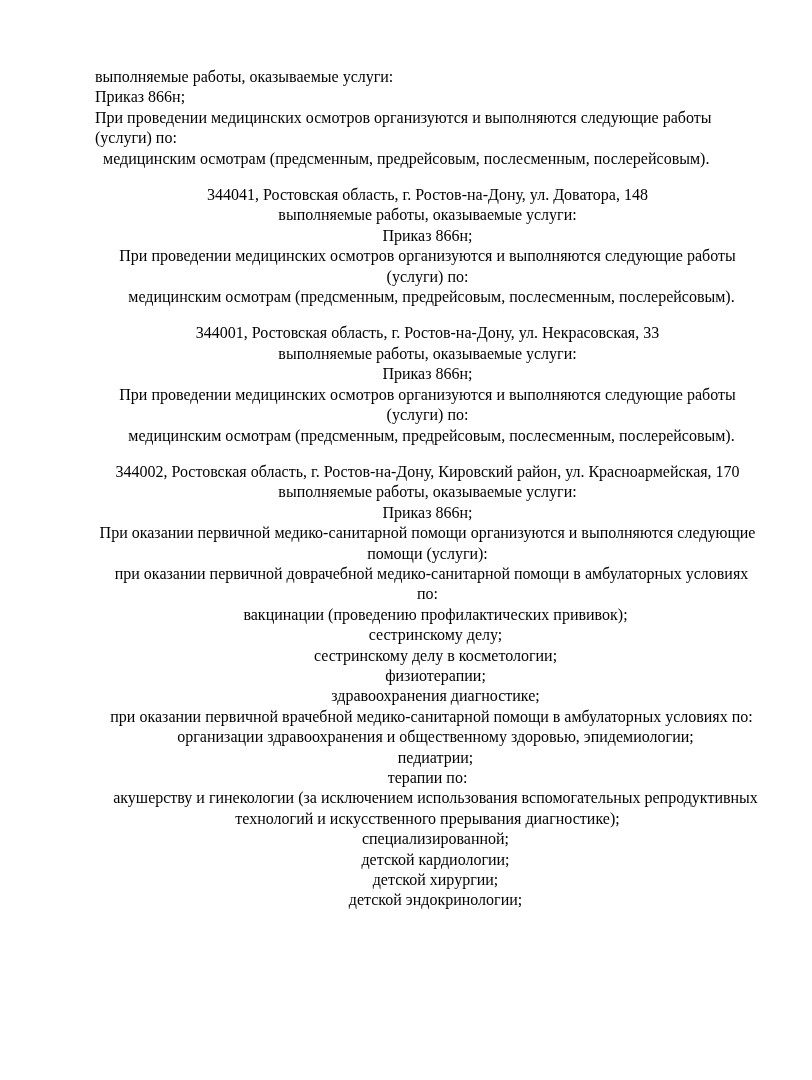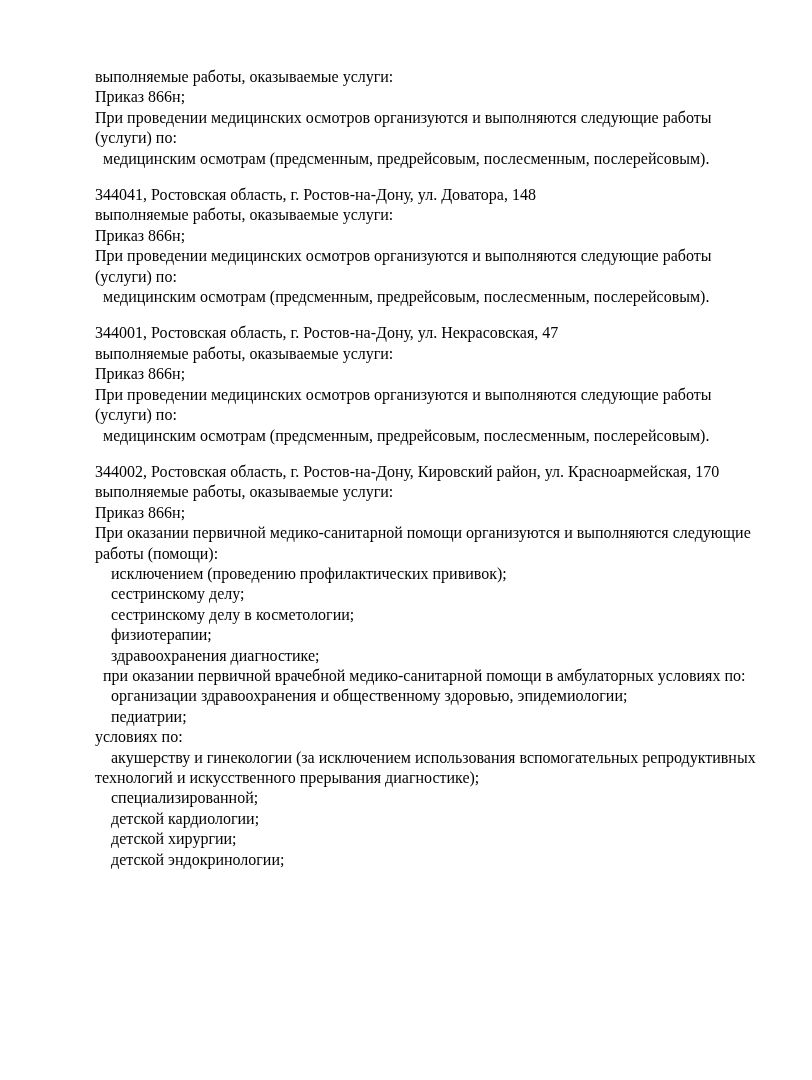--- a/index.html
+++ b/index.html
@@ -18,21 +18,21 @@
   }
   .doc {
     position: absolute;
     left: 95px;
     top: 67px;
     width: 665px;
     color: #000000;
     font-size: 16px;
     line-height: 20.4px;
   }
-  .block + .block { margin-top: 16px; }
+  .block + .block { margin-top: 16px; text-align: center; }
   .line { white-space: pre; }
 </style>
 </head>
 <body>
 
 <div class="page">
   <div class="doc">
 
     <section class="block">
       <div class="line">выполняемые работы, оказываемые услуги:</div>
@@ -45,43 +45,45 @@
     <section class="block">
       <div class="line">344041, Ростовская область, г. Ростов-на-Дону, ул. Доватора, 148</div>
       <div class="line">выполняемые работы, оказываемые услуги:</div>
       <div class="line">Приказ 866н;</div>
       <div class="line">При проведении медицинских осмотров организуются и выполняются следующие работы</div>
       <div class="line">(услуги) по:</div>
       <div class="line">  медицинским осмотрам (предсменным, предрейсовым, послесменным, послерейсовым).</div>
     </section>
 
     <section class="block">
-      <div class="line">344001, Ростовская область, г. Ростов-на-Дону, ул. Некрасовская, 47</div>
+      <div class="line">344001, Ростовская область, г. Ростов-на-Дону, ул. Некрасовская, 33</div>
       <div class="line">выполняемые работы, оказываемые услуги:</div>
       <div class="line">Приказ 866н;</div>
       <div class="line">При проведении медицинских осмотров организуются и выполняются следующие работы</div>
       <div class="line">(услуги) по:</div>
       <div class="line">  медицинским осмотрам (предсменным, предрейсовым, послесменным, послерейсовым).</div>
     </section>
 
     <section class="block">
       <div class="line">344002, Ростовская область, г. Ростов-на-Дону, Кировский район, ул. Красноармейская, 170</div>
       <div class="line">выполняемые работы, оказываемые услуги:</div>
       <div class="line">Приказ 866н;</div>
       <div class="line">При оказании первичной медико-санитарной помощи организуются и выполняются следующие</div>
-      <div class="line">работы (помощи):</div>
-      <div class="line">    исключением (проведению профилактических прививок);</div>
+      <div class="line">помощи (услуги):</div>
+      <div class="line">  при оказании первичной доврачебной медико-санитарной помощи в амбулаторных условиях</div>
+      <div class="line">по:</div>
+      <div class="line">    вакцинации (проведению профилактических прививок);</div>
       <div class="line">    сестринскому делу;</div>
       <div class="line">    сестринскому делу в косметологии;</div>
       <div class="line">    физиотерапии;</div>
       <div class="line">    здравоохранения диагностике;</div>
       <div class="line">  при оказании первичной врачебной медико-санитарной помощи в амбулаторных условиях по:</div>
       <div class="line">    организации здравоохранения и общественному здоровью, эпидемиологии;</div>
       <div class="line">    педиатрии;</div>
-      <div class="line">условиях по:</div>
+      <div class="line">терапии по:</div>
       <div class="line">    акушерству и гинекологии (за исключением использования вспомогательных репродуктивных</div>
       <div class="line">технологий и искусственного прерывания диагностике);</div>
       <div class="line">    специализированной;</div>
       <div class="line">    детской кардиологии;</div>
       <div class="line">    детской хирургии;</div>
       <div class="line">    детской эндокринологии;</div>
     </section>
 
   </div>
 </div>

